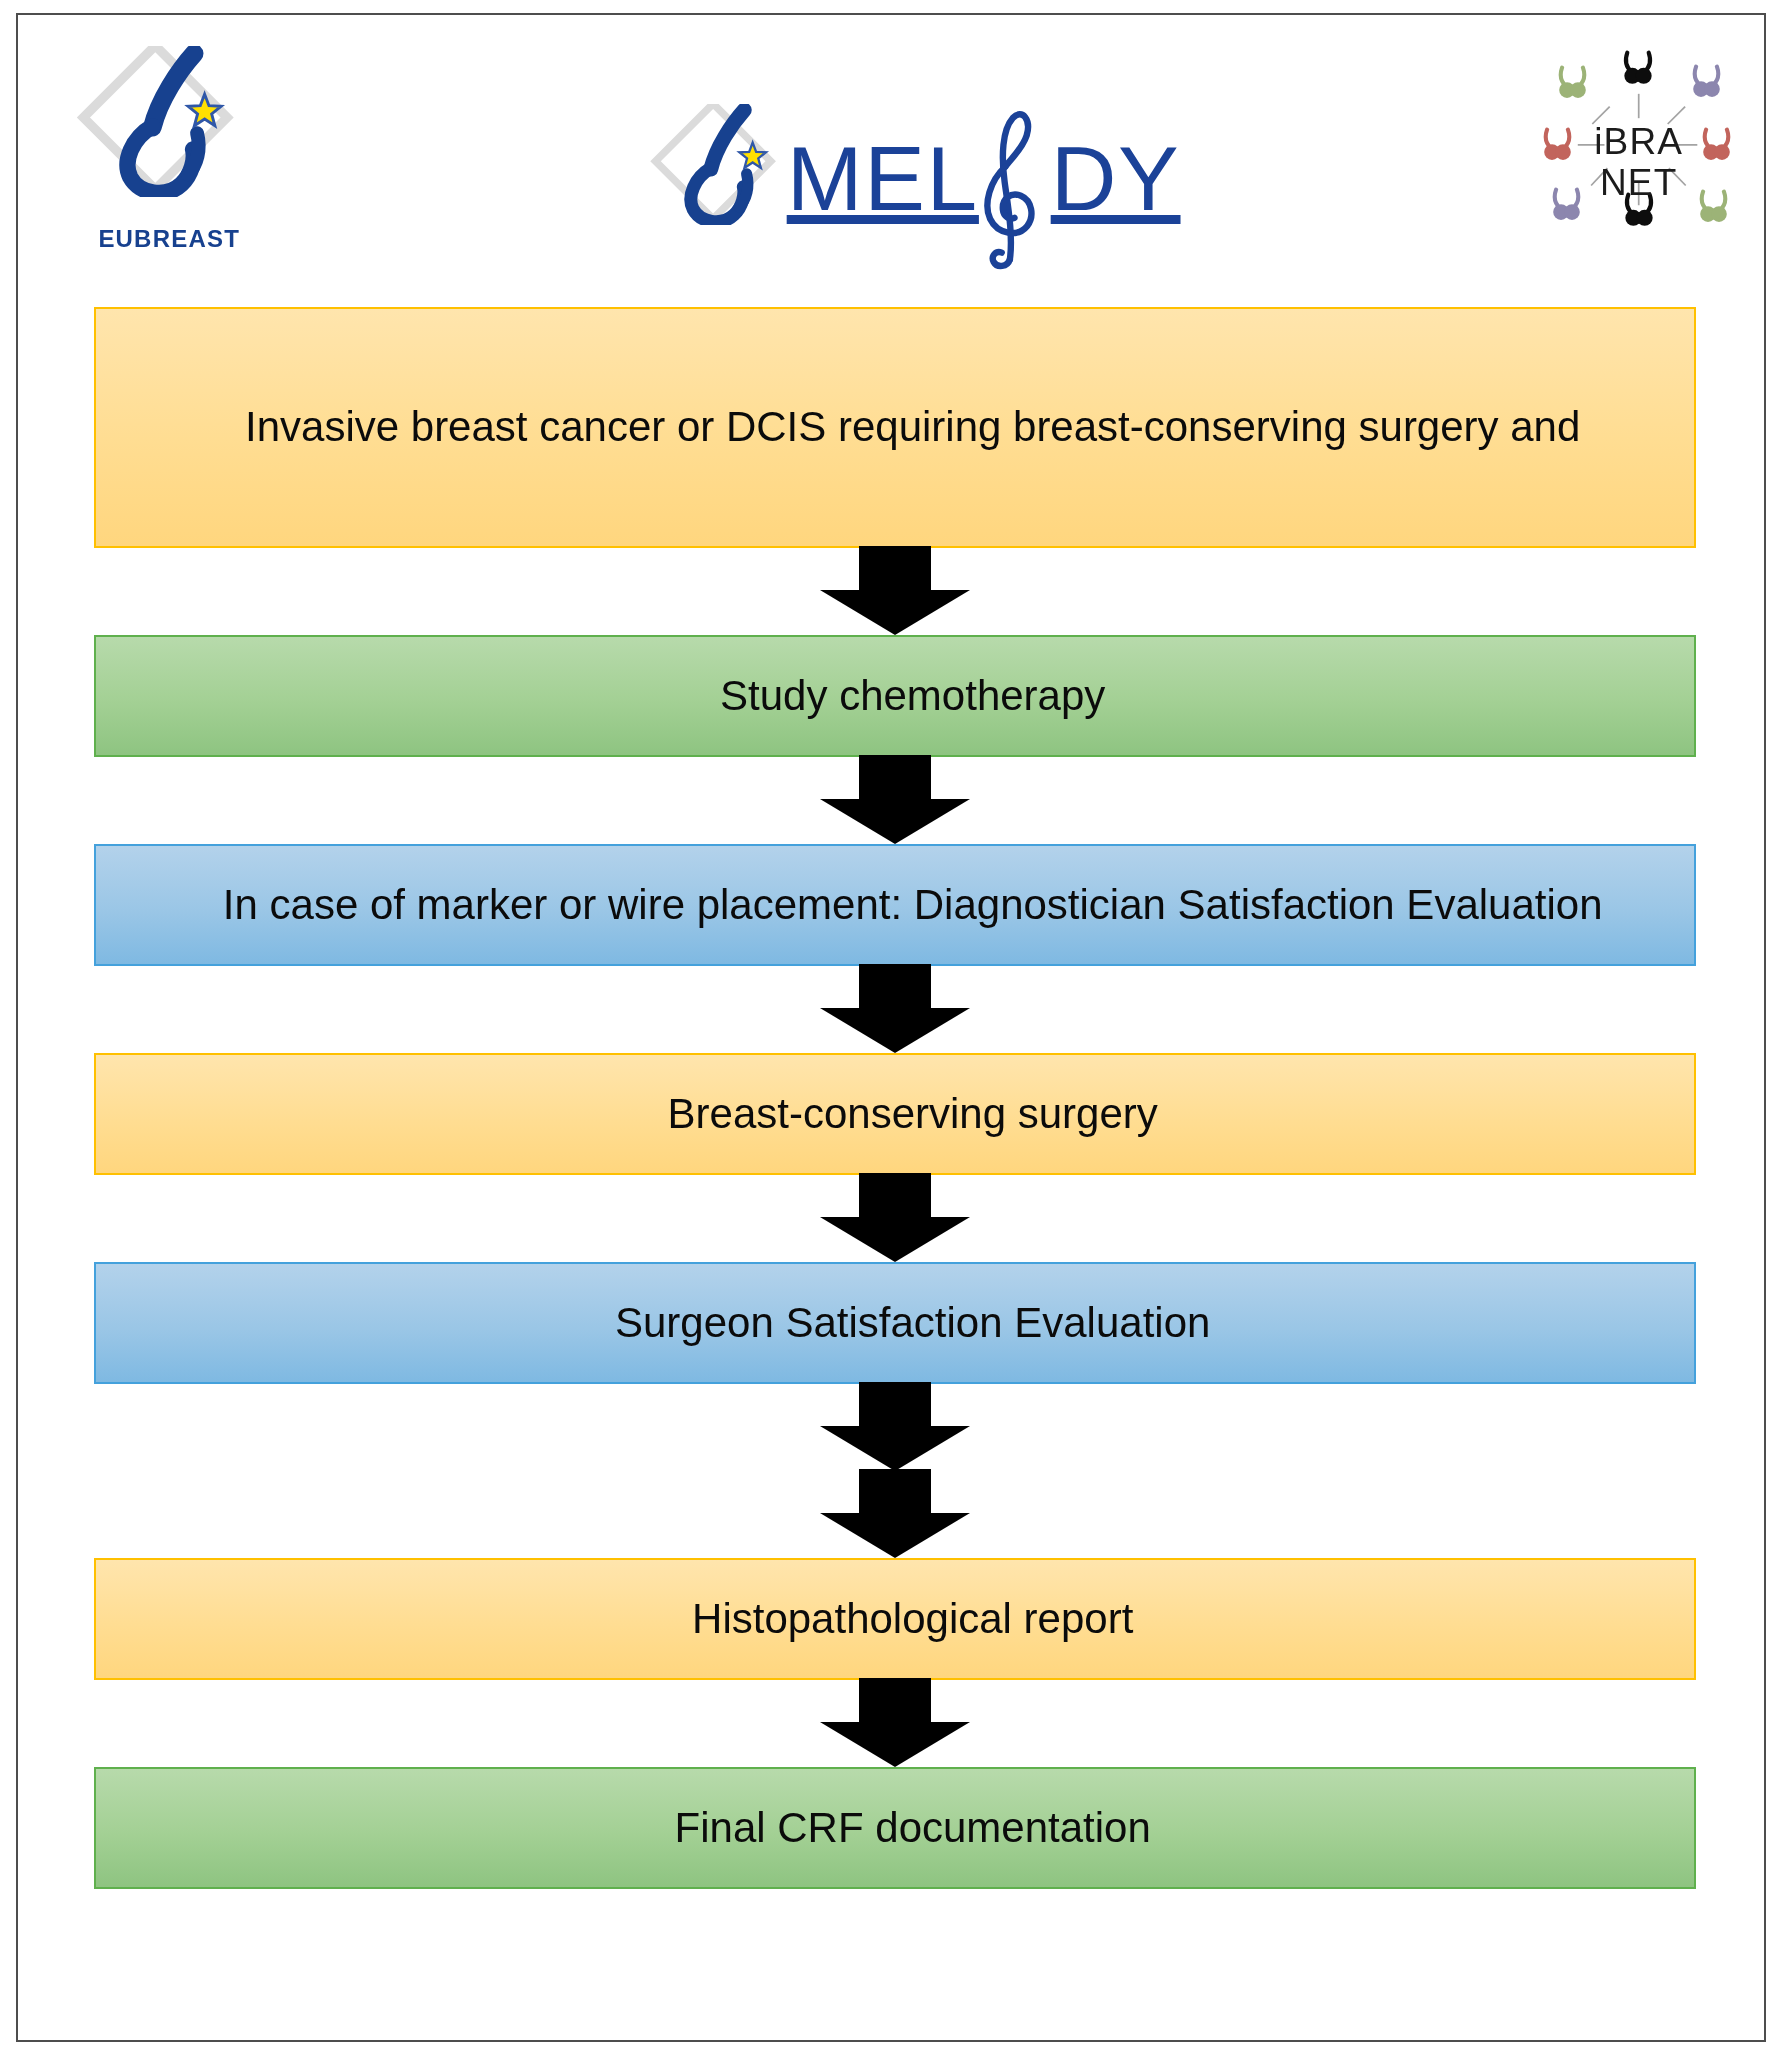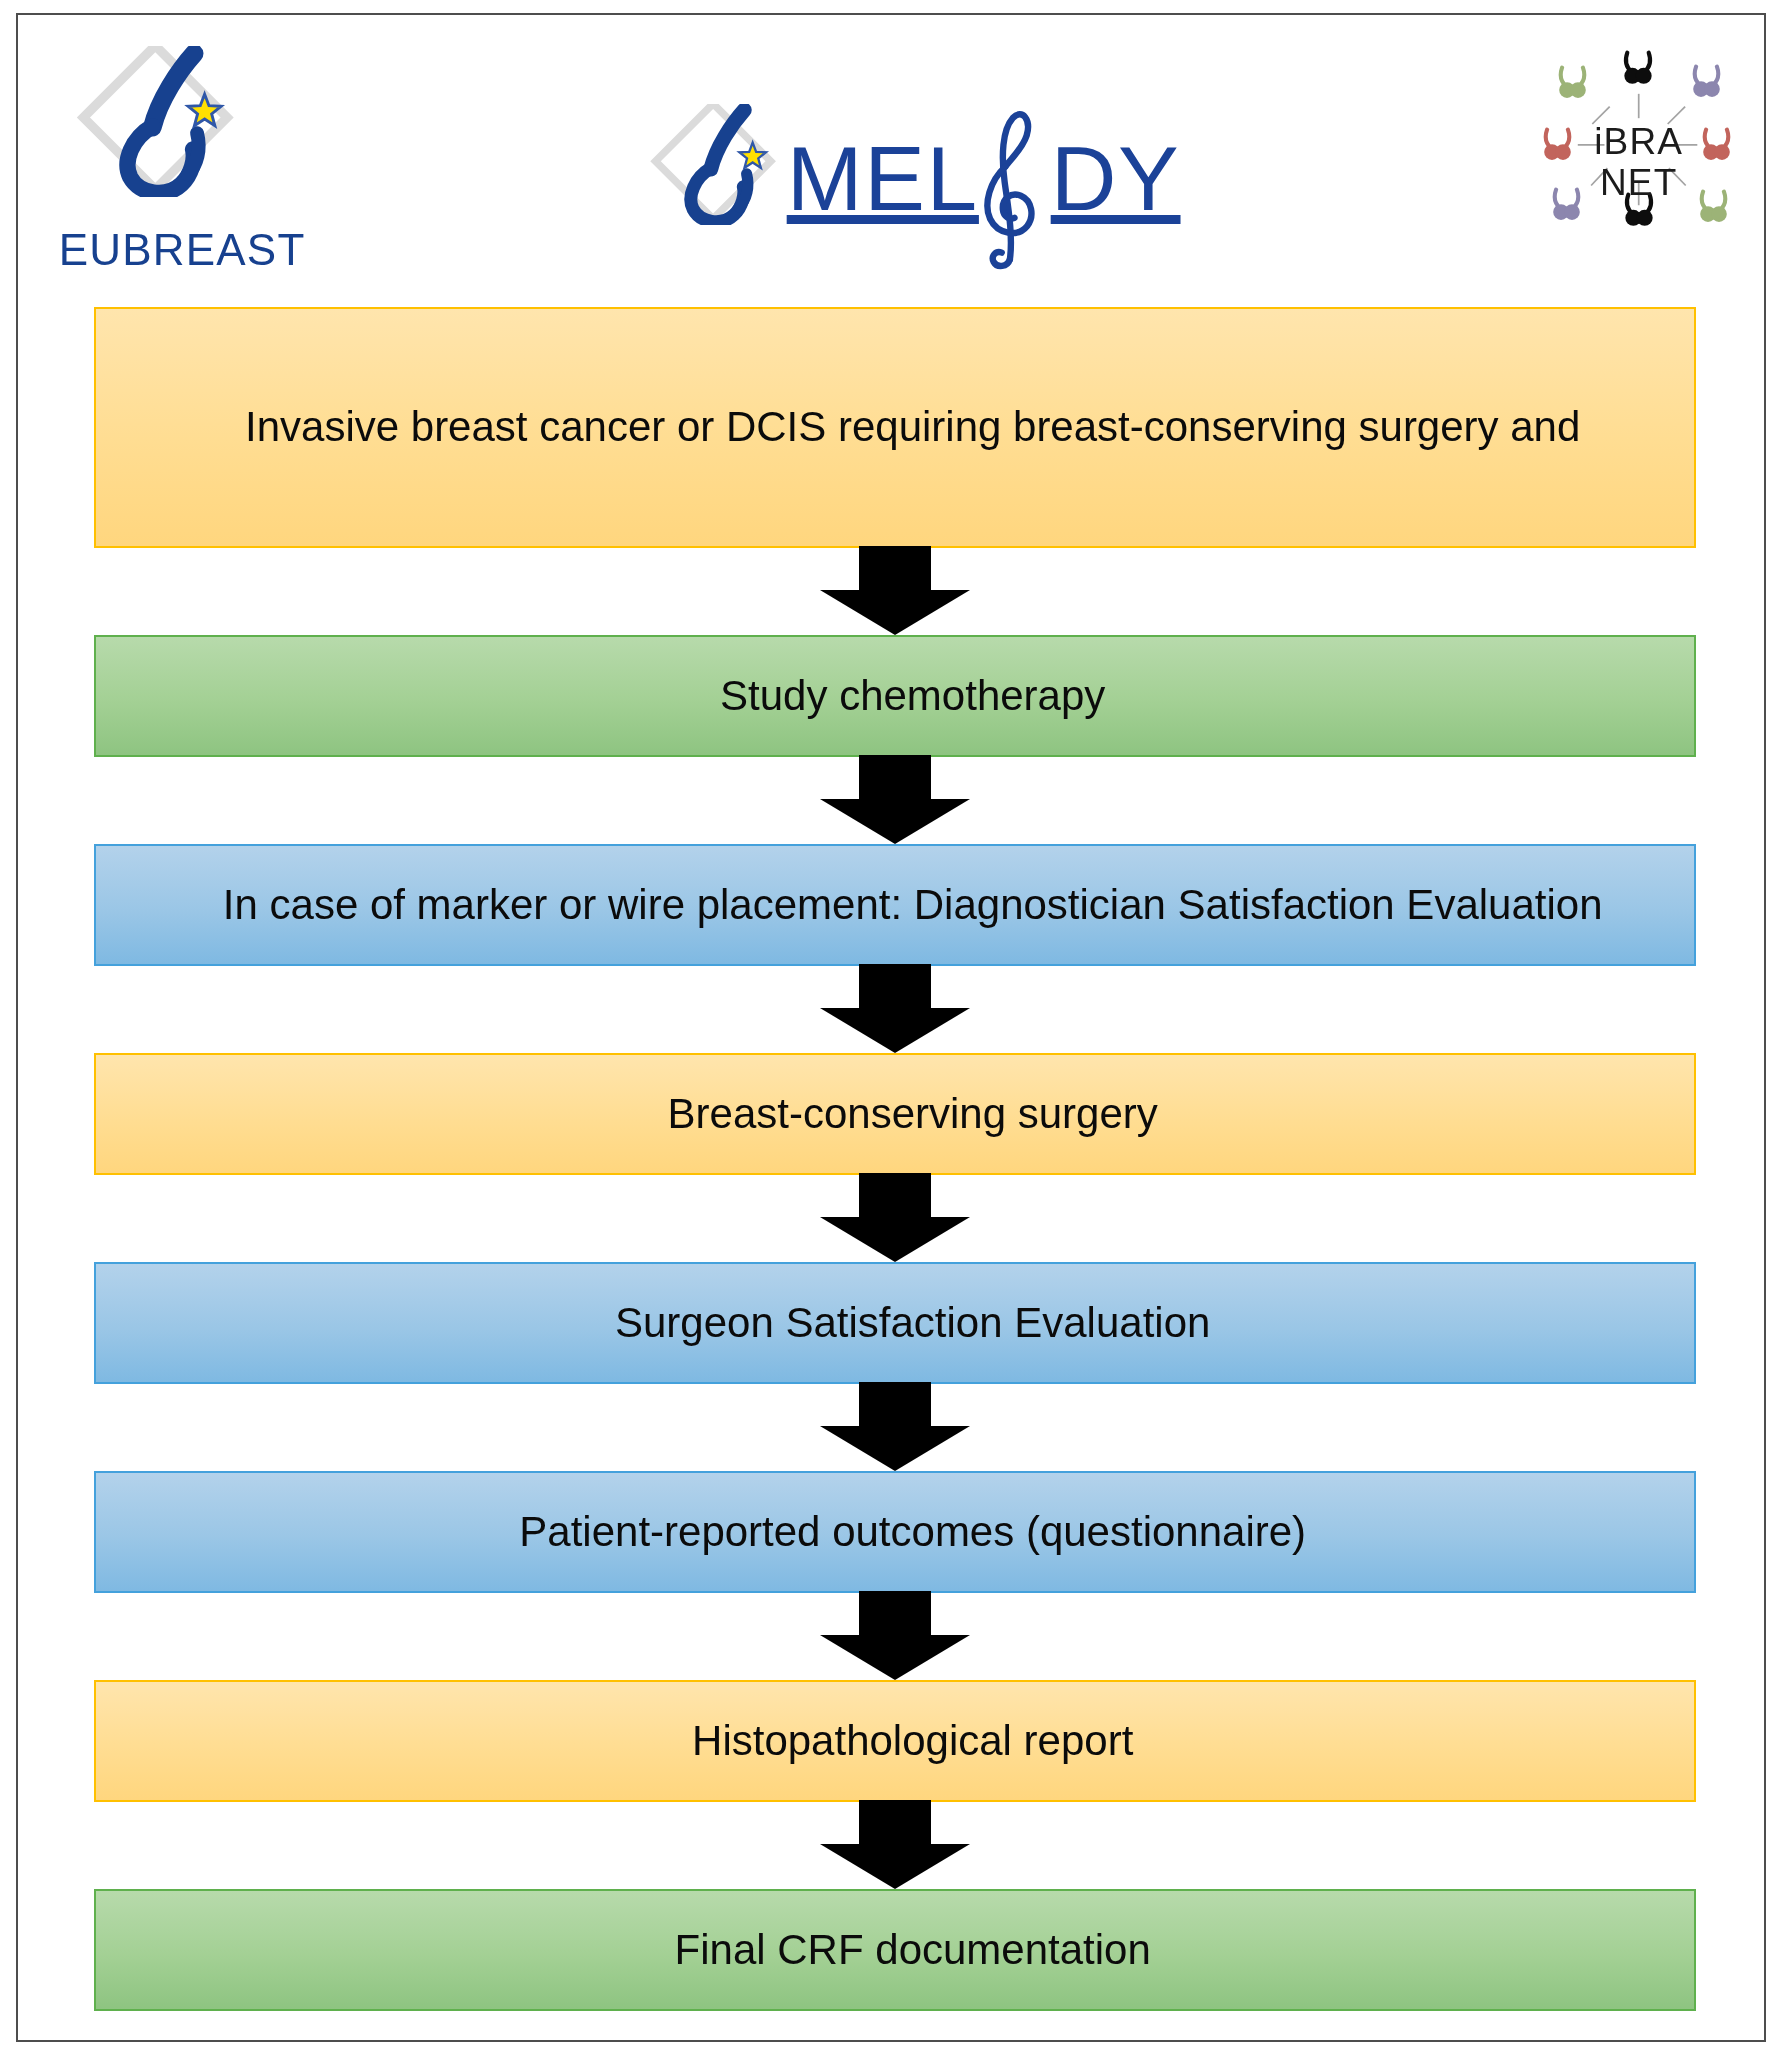--- a/index.html
+++ b/index.html
@@ -3,21 +3,21 @@
 <meta charset="utf-8">
 <style>
   html,body{margin:0;padding:0;background:#ffffff;}
   body{width:1786px;height:2056px;font-family:"Liberation Sans",sans-serif;position:relative;}
   .frame{position:absolute;left:15.7px;top:12.8px;width:1746px;height:2025px;border:2.3px solid #4d4d4d;background:#ffffff;}
   
   .logo-header{position:relative;width:100%;height:292px;}
   .eubreast-logo{position:absolute;left:41px;top:23px;width:221px;height:233px;}
   .eubreast-mark{position:absolute;left:5.8px;top:8.1px;}
   .eubreast-word{position:absolute;left:0px;top:187px;width:221px;text-align:center;
-      color:#17418f;font-size:44px;letter-spacing:1.2px;font-weight:400;}
+      color:#17418f;font-size:24px;letter-spacing:1.2px;font-weight:700;}
   .melody-logo{position:absolute;left:622px;top:81px;width:558px;height:180px;}
   .melody-mark{position:absolute;left:0;top:8.1px;}
   .melody-word{position:absolute;top:37px;color:#1b4298;font-size:91px;font-weight:400;letter-spacing:1.7px;line-height:1;text-decoration:underline;}
   .melody-word.mel{left:147px;}
   .melody-word.dy{left:411px;}
   .melody-clef{position:absolute;left:336px;top:0px;}
   .ibranet-logo{position:absolute;left:1518px;top:32px;width:206px;height:201px;}
   .ibranet-lines{position:absolute;left:0;top:0;}
   .ibra-bra{position:absolute;}
   .ibranet-text{position:absolute;left:52px;top:74px;width:102px;text-align:center;
@@ -171,23 +171,20 @@
     </div>
 
     <div class="flow-arrow"></div>
 
     <div class="box blue single">
       <span>Surgeon Satisfaction Evaluation</span>
     </div>
 
     <div class="flow-arrow"></div>
 
-    <div class="box blue single">
-      <span>Patient-reported outcomes (questionnaire)</span>
-    </div>
 
     <div class="flow-arrow"></div>
 
     <div class="box orange single">
       <span>Histopathological report</span>
     </div>
 
     <div class="flow-arrow"></div>
 
     <div class="box green single">

